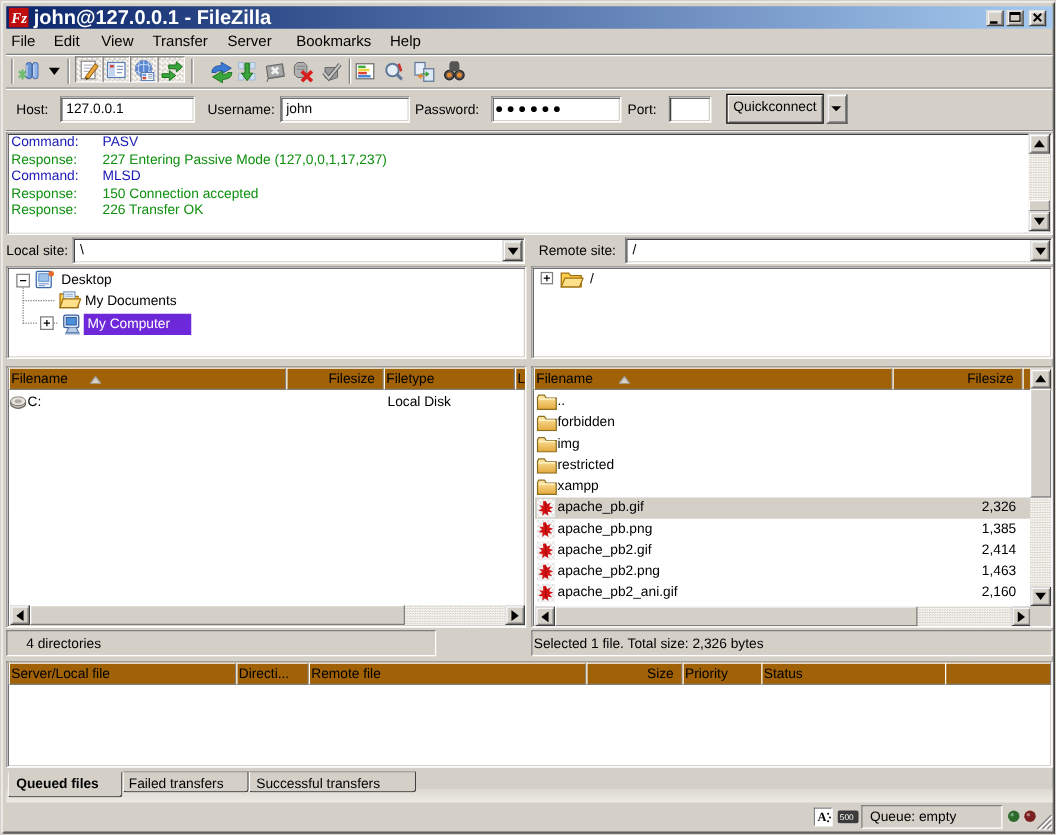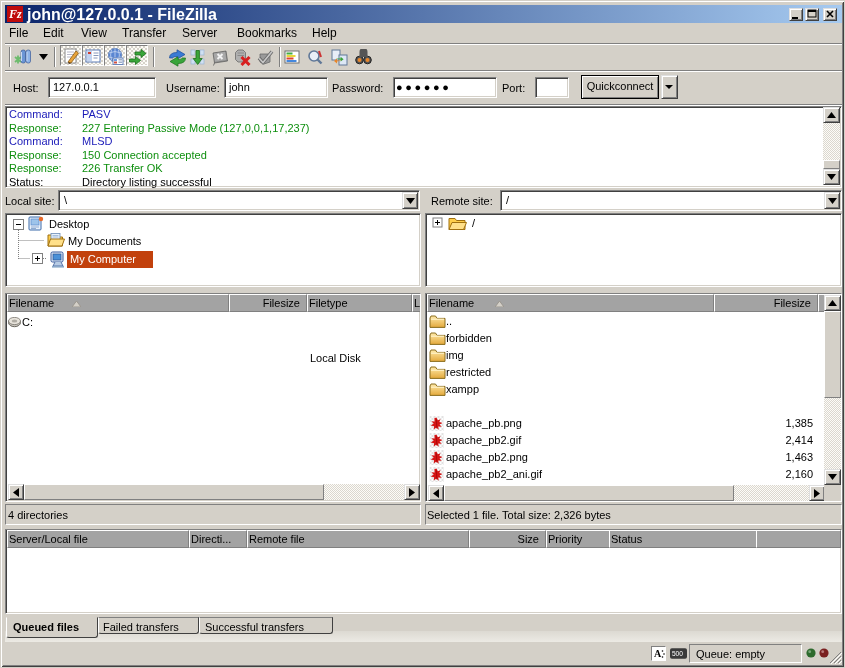--- a/index.html
+++ b/index.html
@@ -6,21 +6,21 @@
 body { font-family:"Liberation Sans",sans-serif; font-size:11px; color:#000; }
 #win { position:relative; width:845px; height:668px; background:#d4d0c8; overflow:hidden;
   border:1px solid #d4d0c8; box-shadow: inset 1px 1px 0 #fff, inset -1px -1px 0 #404040, inset 2px 2px 0 #d4d0c8, inset -2px -2px 0 #808080; }
 .abs { position:absolute; }
 .sunk { border:1px solid; border-color:#808080 #fff #fff #808080; box-shadow: inset 1px 1px 0 #404040, inset -1px -1px 0 #d4d0c8; overflow:hidden; }
 .sunk1 { border:1px solid; border-color:#808080 #fff #fff #808080; }
 .raised { border:1px solid; border-color:#dfdfdf #404040 #404040 #dfdfdf; box-shadow: inset 1px 1px 0 #fff, inset -1px -1px 0 #808080; background:#d4d0c8; }
 .raised1 { border:1px solid; border-color:#fff #808080 #808080 #fff; background:#d4d0c8; }
 .white { background:#fff; }
 .track { background:repeating-conic-gradient(#fdfcf8 0% 25%, #dbd7cf 25% 50%) 0 0/2px 2px; }
-.hdrcell { position:absolute; top:0; height:18px; background:#a3a3a3; border:1px solid; border-color:#fff #808080 #808080 #fff; padding:2px 6px 0 1px; overflow:hidden; white-space:nowrap; }
+.hdrcell { position:absolute; top:0; height:18px; background:#a16207; border:1px solid; border-color:#fff #808080 #808080 #fff; padding:2px 6px 0 1px; overflow:hidden; white-space:nowrap; }
 .row { position:absolute; left:0; height:17px; white-space:nowrap; }
 svg { display:block; }
 .tsep { top:2px; width:2px; height:20px; border-left:1px solid #808080; border-right:1px solid #fff; }
 .tbtn { top:0px; width:22px; height:21px; border:1px solid; border-color:#808080 #fff #fff #808080; padding:2px 0 0 2px;
   background:repeating-conic-gradient(#fcfbf6 0% 25%, #d6d2ca 25% 50%) 0 0/4px 4px; }
 .ticon { top:4px; }
 .arrbtn { position:absolute; display:flex; align-items:center; justify-content:center; background:#d4d0c8;
   border:1px solid; border-color:#dfdfdf #404040 #404040 #dfdfdf; box-shadow: inset 1px 1px 0 #fff, inset -1px -1px 0 #808080; }
 </style>
 </head>
@@ -207,21 +207,20 @@
 </div>
 <div class="abs" style="left:4px; top:103px; width:837px; height:2px; border-top:1px solid #808080; border-bottom:1px solid #fff;"></div>
 
 <div class="abs sunk white" style="left:4px; top:105px; width:837px; height:82px;"></div>
 <div class="abs" style="left:8px; top:107px; width:810px; height:78px; line-height:13.55px; background:#fff;">
   <div><span style="color:#1a1ab8;">Command:</span><span class="abs" style="left:73px; color:#1a1ab8;">PASV</span></div>
   <div><span style="color:#0e8f0e;">Response:</span><span class="abs" style="left:73px; color:#0e8f0e;">227 Entering Passive Mode (127,0,0,1,17,237)</span></div>
   <div><span style="color:#1a1ab8;">Command:</span><span class="abs" style="left:73px; color:#1a1ab8;">MLSD</span></div>
   <div><span style="color:#0e8f0e;">Response:</span><span class="abs" style="left:73px; color:#0e8f0e;">150 Connection accepted</span></div>
   <div><span style="color:#0e8f0e;">Response:</span><span class="abs" style="left:73px; color:#0e8f0e;">226 Transfer OK</span></div>
-  <div><span>Status:</span><span class="abs" style="left:73px;">Directory listing successful</span></div>
 </div>
 <div id="logscroll" class="abs" style="left:822px; top:106px; width:17px; height:79px; background:#fff;">
   <div class="arrbtn" style="left:0; top:0; width:17px; height:16px;">
         <svg width="9" height="6">
           <path d="M4.5 0 L9 6 L0 6 Z" fill="#000"></path>
         </svg>
       </div>
   <div class="abs track" style="left:0; top:16px; width:17px; height:37px;"></div>
   <div class="abs raised1" style="left:0; top:53px; width:17px; height:9px;"></div>
   <div class="arrbtn" style="left:0; top:62px; width:17px; height:16px;">
@@ -277,21 +276,21 @@
     <path d="M1 14 l2.5 -7 h14 l-2.5 7 z" fill="#ffe08a" stroke="#a07010"></path>
   </svg>
   <span class="abs" style="left:62px; top:21px;">My Documents</span>
 
   <svg class="abs" style="left:43px; top:37px;" width="18" height="17" viewBox="0 0 18 17">
     <rect x="2" y="1" width="12" height="10" rx="1.5" fill="#dce8f8" stroke="#3a5a9a"></rect>
     <rect x="4" y="3" width="8" height="6" fill="#4a90d8" stroke="#2a5090" stroke-width="0.7"></rect>
     <path d="M6 11 l-2 4 h10 l-2 -4" fill="#b8cce4" stroke="#3a5a9a" stroke-width="0.8"></path>
     <rect x="3" y="15" width="12" height="1.6" fill="#8aa8c8"></rect>
   </svg>
-  <div class="abs" style="left:61px; top:37px; width:86px; height:17px; background:#c2410c; color:#fff; padding:2px 0 0 3px;">My Computer</div>
+  <div class="abs" style="left:61px; top:37px; width:86px; height:17px; background:#6d28d9; color:#fff; padding:2px 0 0 3px;">My Computer</div>
 </div>
 <div id="rtree" class="abs sunk white" style="left:424px; top:212px; width:417px; height:74px;">
   <svg class="abs" style="left:6px; top:3px;" width="12" height="12" viewBox="0 0 12 12">
     <rect x="1" y="1" width="9" height="9" fill="#fff" stroke="#808080"></rect>
     <path d="M3 5.5 h5 M5.5 3 v5" stroke="#000"></path>
   </svg>
   <svg class="abs" style="left:22px; top:2px;" width="19" height="15" viewBox="0 0 19 15">
     <path d="M1 2.5 h6 l1.5 2 h8.5 v9 h-16 z" fill="#ffce4a" stroke="#a07010"></path>
     <path d="M1 13.5 l3 -7 h14.5 l-3 7 z" fill="#ffe08a" stroke="#a07010"></path>
   </svg>
@@ -305,21 +304,21 @@
   <div class="hdrcell" style="left:223px; width:78px; text-align:right;">Filesize</div>
   <div class="hdrcell" style="left:301px; width:105px;">Filetype</div>
   <div class="hdrcell" style="left:406px; width:120px;">Last modified</div>
   <div class="row" style="left:2px; top:20px; width:412px;">
     <svg class="abs" style="left:0px; top:3px;" width="14" height="11" viewBox="0 0 14 11">
       <ellipse cx="6.5" cy="5.5" rx="6" ry="4.2" fill="#c8c4bc" stroke="#6a665e"></ellipse>
       <ellipse cx="6.5" cy="4" rx="6" ry="3.6" fill="#e8e4dc" stroke="#6a665e" stroke-width="0.7"></ellipse>
       <ellipse cx="6.5" cy="4" rx="2.8" ry="1.6" fill="#b0aca4"></ellipse>
     </svg>
     <span class="abs" style="left:14px; top:2px;">C:</span>
-    <span class="abs" style="left:302px; top:2px;margin-top:36px;">Local Disk</span>
+    <span class="abs" style="left:302px; top:2px;">Local Disk</span>
   </div>
   <div class="abs" style="left:2px; top:190px; width:412px; height:16px; background:repeating-conic-gradient(#fdfcf8 0% 25%, #dbd7cf 25% 50%) 0 0/2px 2px;">
     <div class="arrbtn" style="left:0; top:0; width:16px; height:16px;">
           <svg width="6" height="9">
             <path d="M0 4.5 L6 0 L6 9 Z" fill="#000"></path>
           </svg>
         </div>
     <div class="abs raised1" style="left:16px; top:0; width:300px; height:16px;"></div>
     <div class="arrbtn" style="left:396px; top:0; width:16px; height:16px;">
           <svg width="6" height="9">
@@ -358,20 +357,27 @@
             <use href="#folder"></use>
           </svg>
           <span class="abs" style="left:18px; top:2px;">restricted</span>
         </div>
     <div class="row" style="top:68px; width:396px;">
           <svg class="abs" style="left:1px; top:1px;" width="17" height="14" viewBox="0 0 17 14">
             <use href="#folder"></use>
           </svg>
           <span class="abs" style="left:18px; top:2px;">xampp</span>
         </div>
+    <div class="row" style="top:85px; width:396px; background:#d4d0c8;">
+          <svg class="abs" style="left:1px; top:1px;" width="15" height="15" viewBox="0 0 14 15">
+            <use href="#feather"></use>
+          </svg>
+          <span class="abs" style="left:18px; top:2px;">apache_pb.gif</span>
+          <span class="abs" style="left:280px; top:2px; width:105px; text-align:right;">2,326</span>
+        </div>
     <div class="row" style="top:102px; width:396px;">
           <svg class="abs" style="left:1px; top:1px;" width="15" height="15" viewBox="0 0 14 15">
             <use href="#feather"></use>
           </svg>
           <span class="abs" style="left:18px; top:2px;">apache_pb.png</span>
           <span class="abs" style="left:280px; top:2px; width:105px; text-align:right;">1,385</span>
         </div>
     <div class="row" style="top:119px; width:396px;">
           <svg class="abs" style="left:1px; top:1px;" width="15" height="15" viewBox="0 0 14 15">
             <use href="#feather"></use>
@@ -418,21 +424,21 @@
     <div class="abs raised1" style="left:16px; top:0; width:290px; height:16px;"></div>
     <div class="arrbtn" style="left:381px; top:0; width:16px; height:16px;">
           <svg width="6" height="9">
             <path d="M6 4.5 L0 0 L0 9 Z" fill="#000"></path>
           </svg>
         </div>
   </div>
   <div class="abs" style="left:398px; top:191px; width:17px; height:16px; background:#d4d0c8;"></div>
 </div>
 
-<div class="abs sunk1" style="left:4px; top:503px; width:416px; height:21px; background:#d4d0c8; padding:4px 0 0 2px;">4 directories</div>
+<div class="abs sunk1" style="left:4px; top:503px; width:344px; height:21px; background:#d4d0c8; padding:4px 0 0 15px;">4 directories</div>
 <div class="abs sunk1" style="left:424px; top:503px; width:417px; height:21px; background:#d4d0c8; padding:4px 0 0 1px;">Selected 1 file. Total size: 2,326 bytes</div>
 
 <div id="queue" class="abs sunk white" style="left:4px; top:528px; width:837px; height:85px;">
   <div class="hdrcell" style="left:1px; width:182px;">Server/Local file</div>
   <div class="hdrcell" style="left:183px; width:58px;">Directi...</div>
   <div class="hdrcell" style="left:241px; width:222px;">Remote file</div>
   <div class="hdrcell" style="left:463px; width:77px; text-align:right;">Size</div>
   <div class="hdrcell" style="left:540px; width:81px;">Priority</div>
   <div class="hdrcell" style="left:603px; width:167px;">Status</div>
   <div class="hdrcell" style="left:750px; width:85px;"></div>

